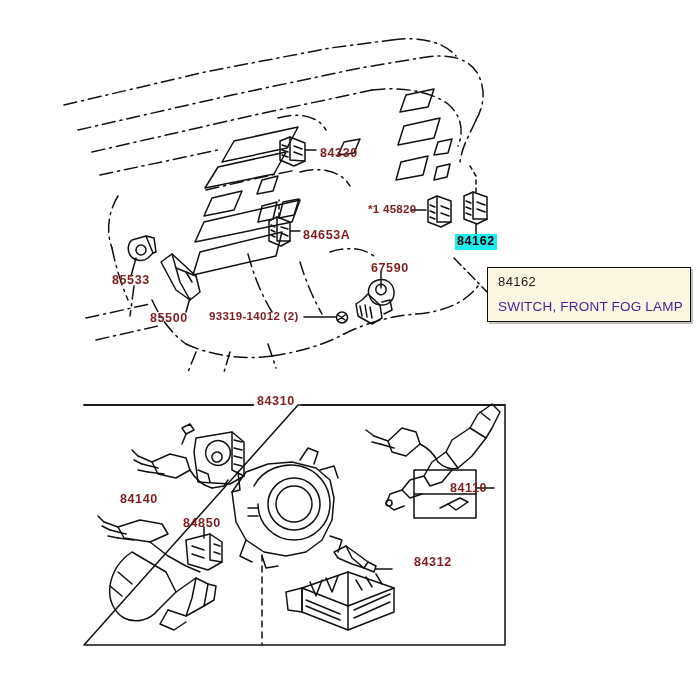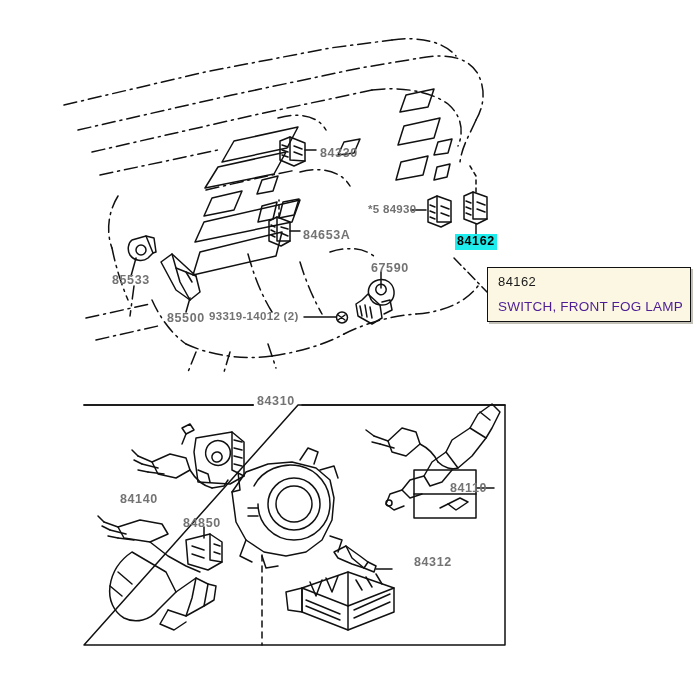--- a/index.html
+++ b/index.html
@@ -2,21 +2,21 @@
 <html><head>
 <meta charset="utf-8">
 <style>
   html,body{margin:0;padding:0;background:#ffffff;}
   body{width:700px;height:700px;overflow:hidden;
        font-family:"Liberation Sans",sans-serif;color:#000;}
   #stage{position:relative;width:700px;height:700px;background:#fff;}
   svg#diagram{position:absolute;left:0;top:0;width:700px;height:700px;}
 
   .lbl{position:absolute;font-family:"Liberation Sans",sans-serif;
-       font-size:12.5px;font-weight:700;color:#737373;letter-spacing:.6px;
+       font-size:12.5px;font-weight:700;color:#7f1d1d;letter-spacing:.6px;
        white-space:nowrap;line-height:1;}
   .lbl.sm{font-size:11.5px;letter-spacing:.3px;}
 
   .lbl.hl{background:#1fecec;padding:1px 2px 2px 2px;color:#000;}
 
   #tooltip{position:absolute;left:487px;top:267px;width:204px;height:55px;
            background:#fbf7e2;border:1.4px solid #111;box-sizing:border-box;
            box-shadow:2px 2px 0 rgba(120,115,95,.45);}
   #tooltip .t-num{position:absolute;left:10px;top:6px;font-size:13px;
            font-weight:400;letter-spacing:.4px;color:#1a1a1a;}
@@ -256,27 +256,27 @@
         <path d="M286 592 L302 588 L302 612 L288 610 Z"></path>
       </g>
 
     </g>
   </svg>
 
   <div class="lbl" style="left:320px;top:147px;">84330</div>
 
   <div class="lbl" style="left:303px;top:229px;">84653A</div>
 
-  <div class="lbl sm" style="left:368px;top:204px;">*5 84930</div>
+  <div class="lbl sm" style="left:368px;top:204px;">*1 45820</div>
 
   <div class="lbl hl" style="left:455px;top:234px;">84162</div>
 
   <div class="lbl" style="left:112px;top:274px;">85533</div>
 
-  <div class="lbl" style="left:167px;top:312px;">85500</div>
+  <div class="lbl" style="left:150px;top:312px;">85500</div>
 
   <div class="lbl" style="left:371px;top:262px;">67590</div>
 
   <div class="lbl sm" style="left:209px;top:311px;">93319-14012 (2)</div>
 
   <div class="lbl" style="left:257px;top:395px;">84310</div>
 
   <div class="lbl" style="left:120px;top:493px;">84140</div>
 
   <div class="lbl" style="left:183px;top:517px;">84850</div>

